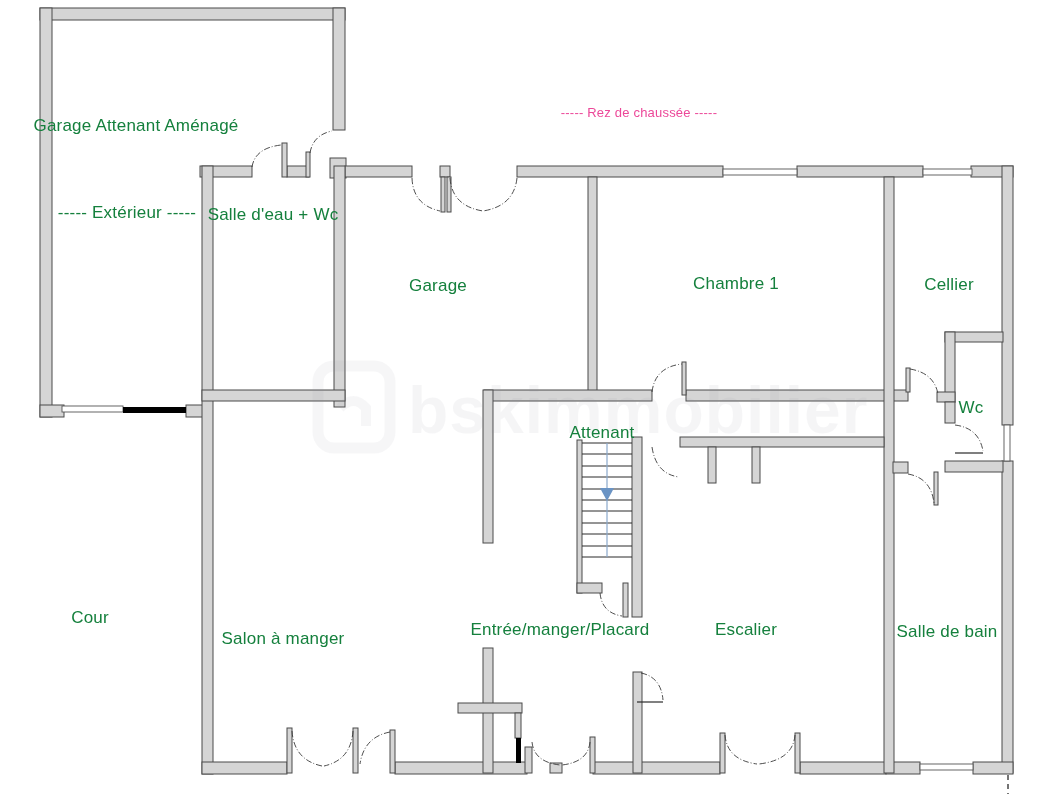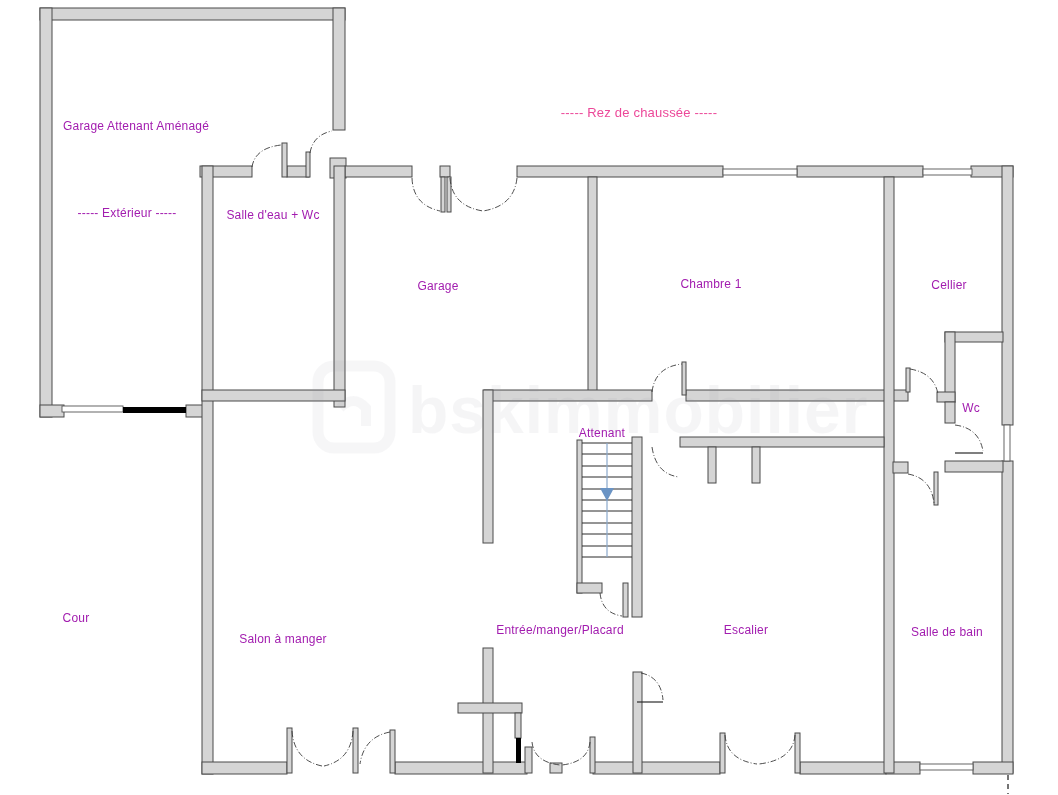--- a/index.html
+++ b/index.html
@@ -7,22 +7,22 @@
     position:relative;
     width:1058px;height:795px;
     background:#ffffff;
     font-family:"Liberation Sans", sans-serif;
     overflow:hidden;
   }
   #drawing{position:absolute;left:0;top:0;}
   .lbl{
     position:absolute;
     transform:translate(-50%,-50%);
-    font-size:12px;
-    color:#a21caf;
+    font-size:17px;
+    color:#15803d;
     white-space:nowrap;
     letter-spacing:.2px;
   }
   .title-lbl{font-size:13px;color:#ec4899;}
   .wm{
     position:absolute;
     left:408px;top:372px;
     font-size:66px;
     font-weight:bold;
     color:#8d8d9d;
@@ -190,31 +190,31 @@
   <div class="lbl title-lbl" style="left:639px;top:112px">-----  Rez de chaussée  -----</div>
 
   <div class="lbl" style="left:136px;top:126px">Garage Attenant Aménagé</div>
 
   <div class="lbl" style="left:127px;top:213px">-----  Extérieur  -----</div>
 
   <div class="lbl" style="left:273px;top:215px">Salle d'eau + Wc</div>
 
   <div class="lbl" style="left:438px;top:286px">Garage</div>
 
-  <div class="lbl" style="left:711px;top:284px">Chambre 1</div>
+  <div class="lbl" style="left:736px;top:284px">Chambre 1</div>
 
   <div class="lbl" style="left:949px;top:285px">Cellier</div>
 
   <div class="lbl" style="left:971px;top:408px">Wc</div>
 
   <div class="lbl" style="left:602px;top:433px">Attenant</div>
 
   <div class="lbl" style="left:560px;top:630px">Entrée/manger/Placard</div>
 
   <div class="lbl" style="left:746px;top:630px">Escalier</div>
 
   <div class="lbl" style="left:283px;top:639px">Salon à manger</div>
 
   <div class="lbl" style="left:947px;top:632px">Salle de bain</div>
 
-  <div class="lbl" style="left:76px;top:618px">Cour</div>
+  <div class="lbl" style="left:90px;top:618px">Cour</div>
 
 </div>
 
 </body></html>

